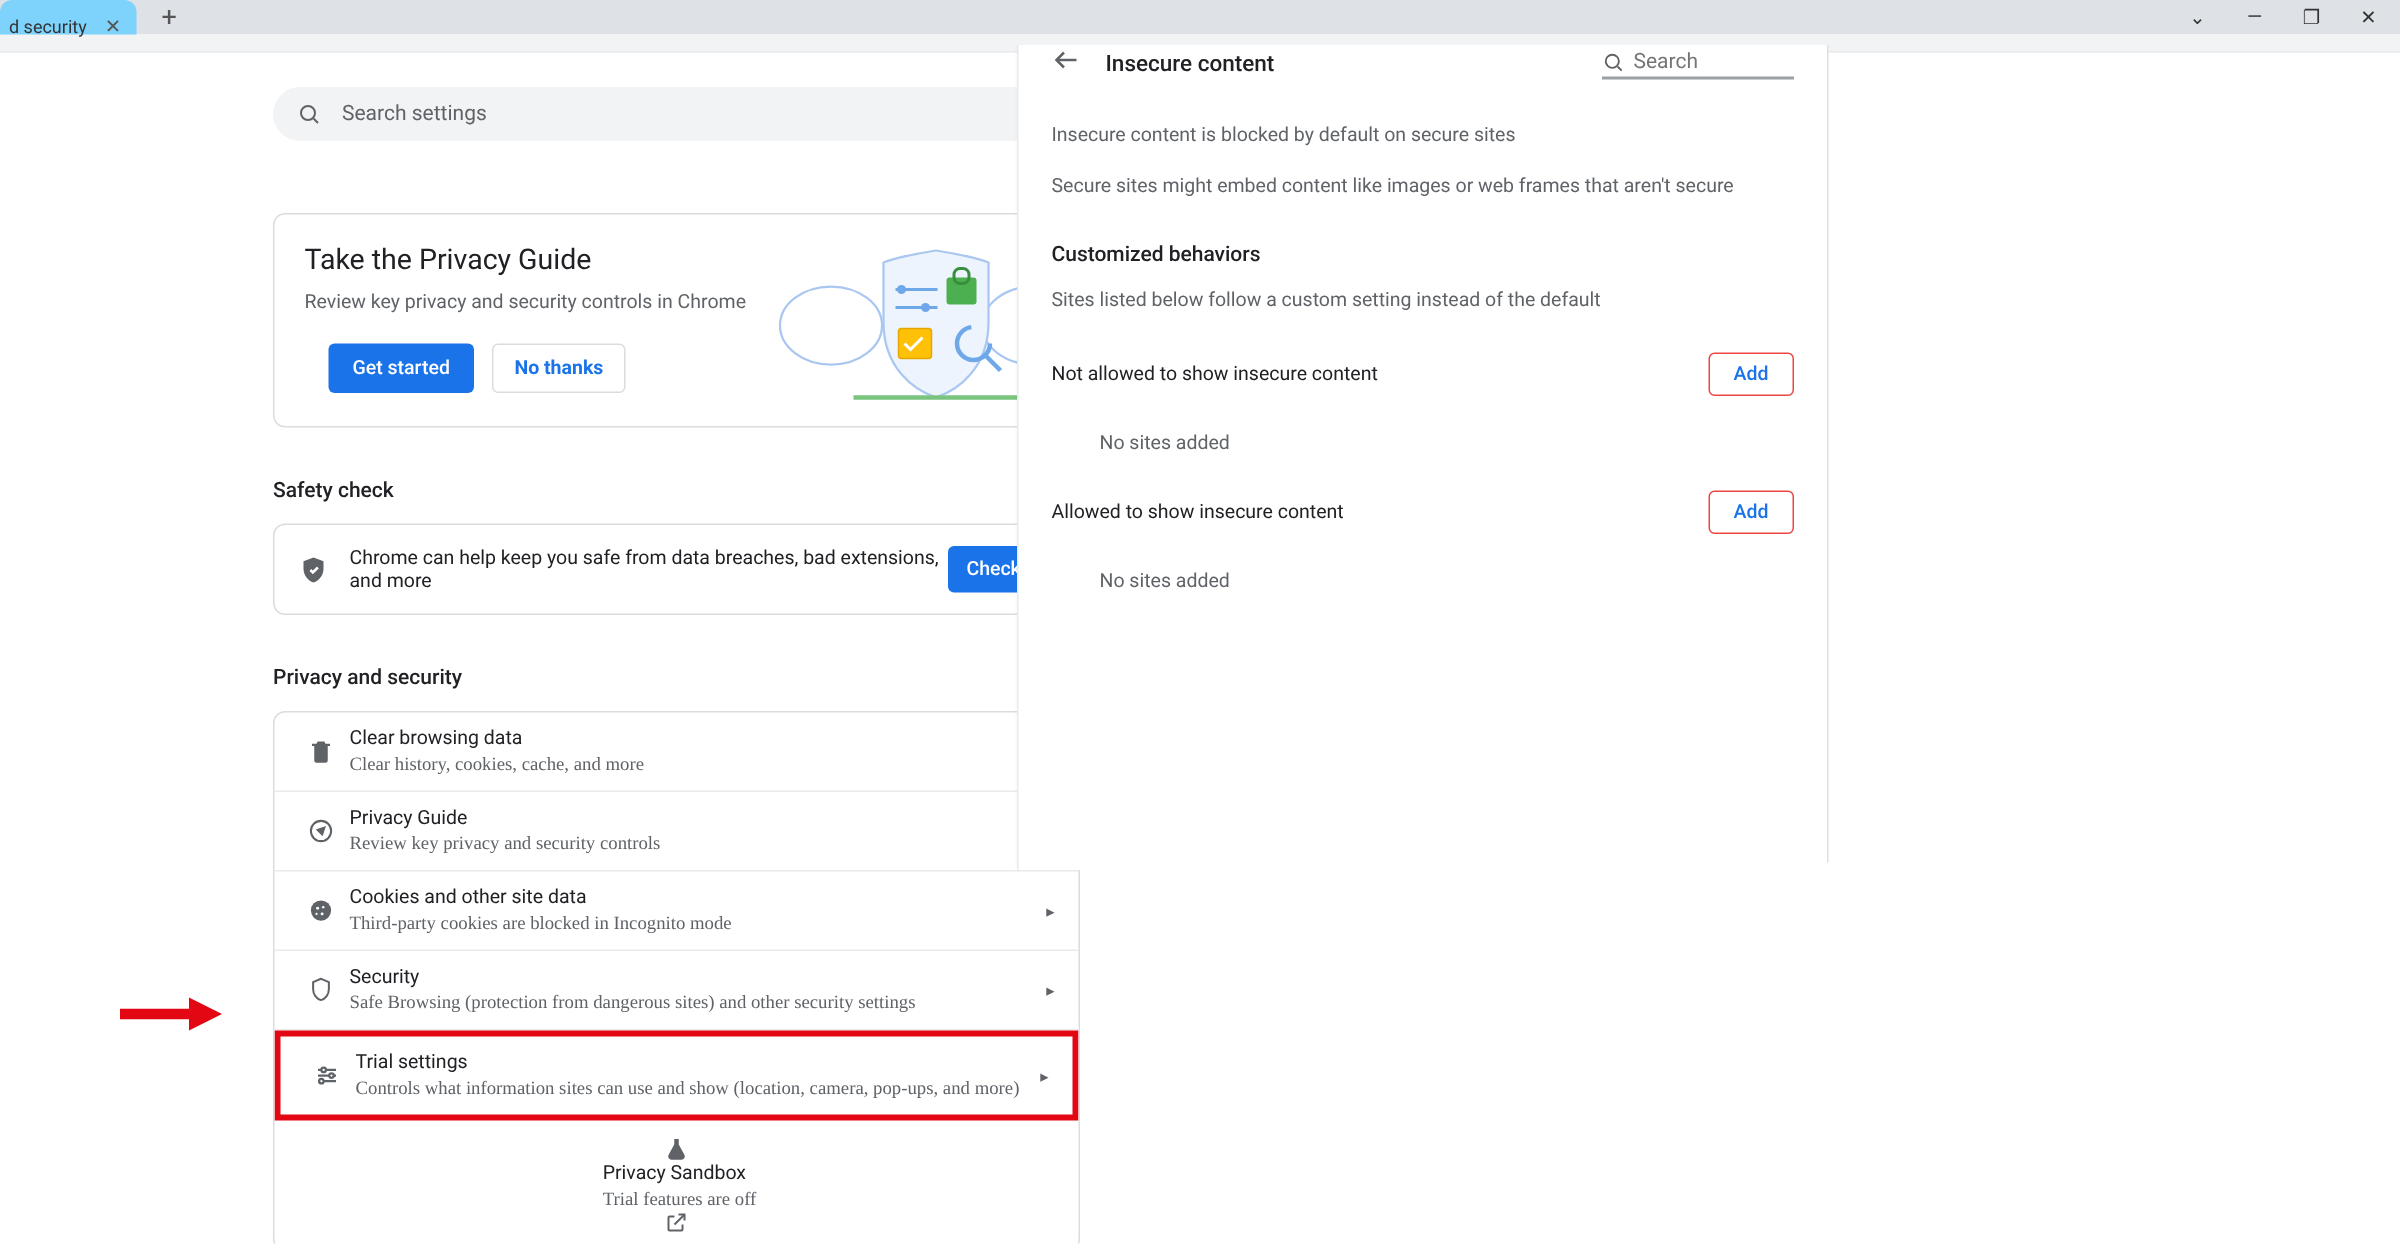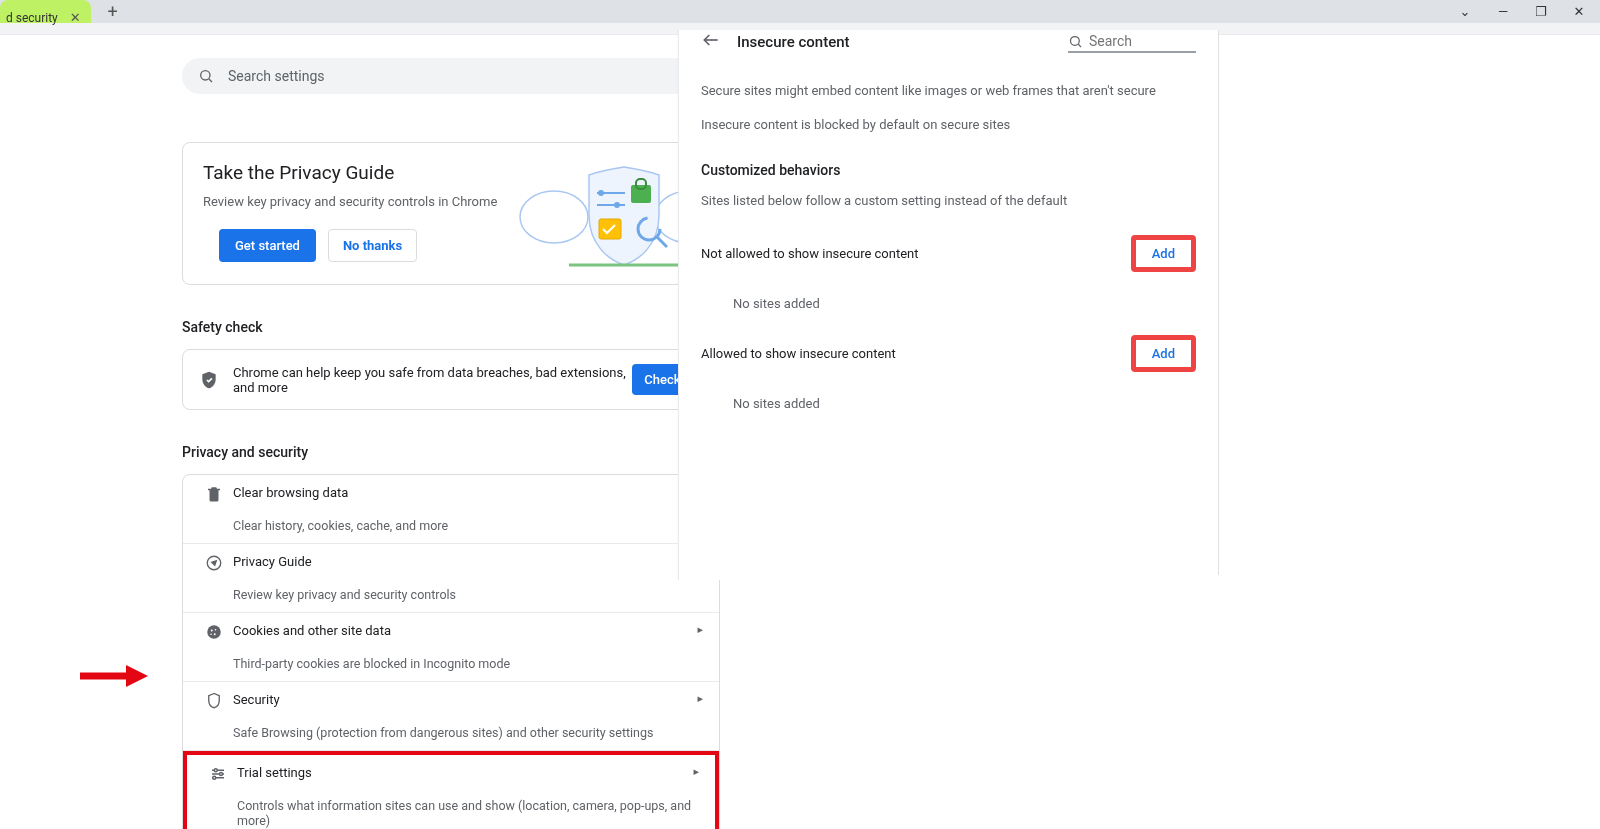--- a/index.html
+++ b/index.html
@@ -7,21 +7,21 @@
 
   
   .tabstrip {
     height: 23px;
     background: #dee1e6;
     display: flex;
     align-items: center;
     padding-left: 0;
   }
   .tab {
-    background: #bef264;
+    background: #7dd3fc;
     height: 100%;
     display: flex;
     align-items: center;
     padding: 12px 10px 0 6px;
     font-size: 12px;
     color: #333;
     border-top-left-radius: 8px;
     border-top-right-radius: 8px;
     position: relative;
     min-width: 60px;
@@ -101,30 +101,31 @@
   .safety-card .txt { flex: 1; font-size: 13px; color: #202124; margin-left: 14px; }
   .safety-card .btn-primary { padding: 8px 12px; }
 
   .list-card {
     border: 1px solid #dadce0;
     border-radius: 8px;
     overflow: hidden;
   }
   .list-row {
     display: flex;
+    align-items: center;
     padding: 10px 16px;
     border-bottom: 1px solid #e8eaed;
     min-height: 52px;
     position: relative;
   }
   .list-row:last-child { border-bottom: none; flex-direction: column; }
   .list-row .icon-slot { width: 30px; display:flex; justify-content:center; color:#5f6368; }
   .list-row .text-slot { flex:1; margin-left: 4px; }
   .list-row .title { font-size: 13px; color: #202124; }
-  .list-row .sub   { font-size: 12.5px; color: #5f6368; margin-top: 18px; }
+  .list-row .sub   { font-size: 12.5px; color: #5f6368; margin-top: 2px; font-family: Liberation Serif, serif; }
   .list-row .chev  { color:#5f6368; font-size: 11px; }
 
   .highlight-box {
     border: 4px solid #e30613;
   }
 
   .red-arrow {
     position: absolute;
     left: 78px;
     top: 661px;
@@ -155,21 +156,21 @@
   .sp-search { display:flex; align-items:center; border-bottom: 2px solid #9aa0a6; padding: 2px 0; width: 128px; margin-left:auto; min-width:128px;}
   .sp-search input { border:none; outline:none; font-size: 14px; color:#5f6368; width: 100%; }
   .sp-search svg { margin-right: 6px; flex-shrink:0;}
 
   .sp-desc { font-size: 13px; color:#5f6368; margin-bottom: 16px; line-height: 1.4; }
   .sp-subhead { font-size: 14px; font-weight: 500; color:#202124; margin-top: 28px; margin-bottom: 14px;}
   .behavior-block { margin-top: 24px; }
   .bh-row { display:flex; align-items:center; margin-top: 10px;}
   .bh-label { font-size: 13px; color:#202124; flex:1; }
   .btn-add {
-    border:5px solid #ef4444; color:#1a73e8; background:#fff;
+    border:1px solid #ef4444; color:#1a73e8; background:#fff;
     padding: 6px 16px; border-radius:4px; font-size:13px; font-weight:500; cursor:pointer;
   }
   .no-sites { font-size: 13px; color:#5f6368; margin: 24px 0 8px 32px; }
 
   .right-divider {
     position:absolute; left:1218px; top:30px; width:1px; height:545px;
     background:#e0e0e0;
   }
 </style>
 </head>
@@ -348,22 +349,22 @@
     <h3>Insecure content</h3>
     <div class="sp-search">
       <svg width="15" height="15" viewBox="0 0 24 24" fill="none" stroke="#5f6368" stroke-width="2">
           <circle cx="11" cy="11" r="7"></circle>
           <line x1="21" y1="21" x2="16.5" y2="16.5"></line>
         </svg>
       <input type="text" placeholder="Search" style="">
     </div>
   </div>
 
+  <div class="sp-desc">Insecure content is blocked by default on secure sites</div>
   <div class="sp-desc">Secure sites might embed content like images or web frames that aren't secure</div>
-  <div class="sp-desc">Insecure content is blocked by default on secure sites</div>
 
   <div class="sp-subhead">Customized behaviors</div>
   <div class="sp-desc" style="margin-bottom:0">Sites listed below follow a custom setting instead of the default</div>
 
   <div class="behavior-block">
     <div class="bh-row">
       <div class="bh-label">Not allowed to show insecure content</div>
       <button class="btn-add">Add</button>
     </div>
     <div class="no-sites">No sites added</div>

